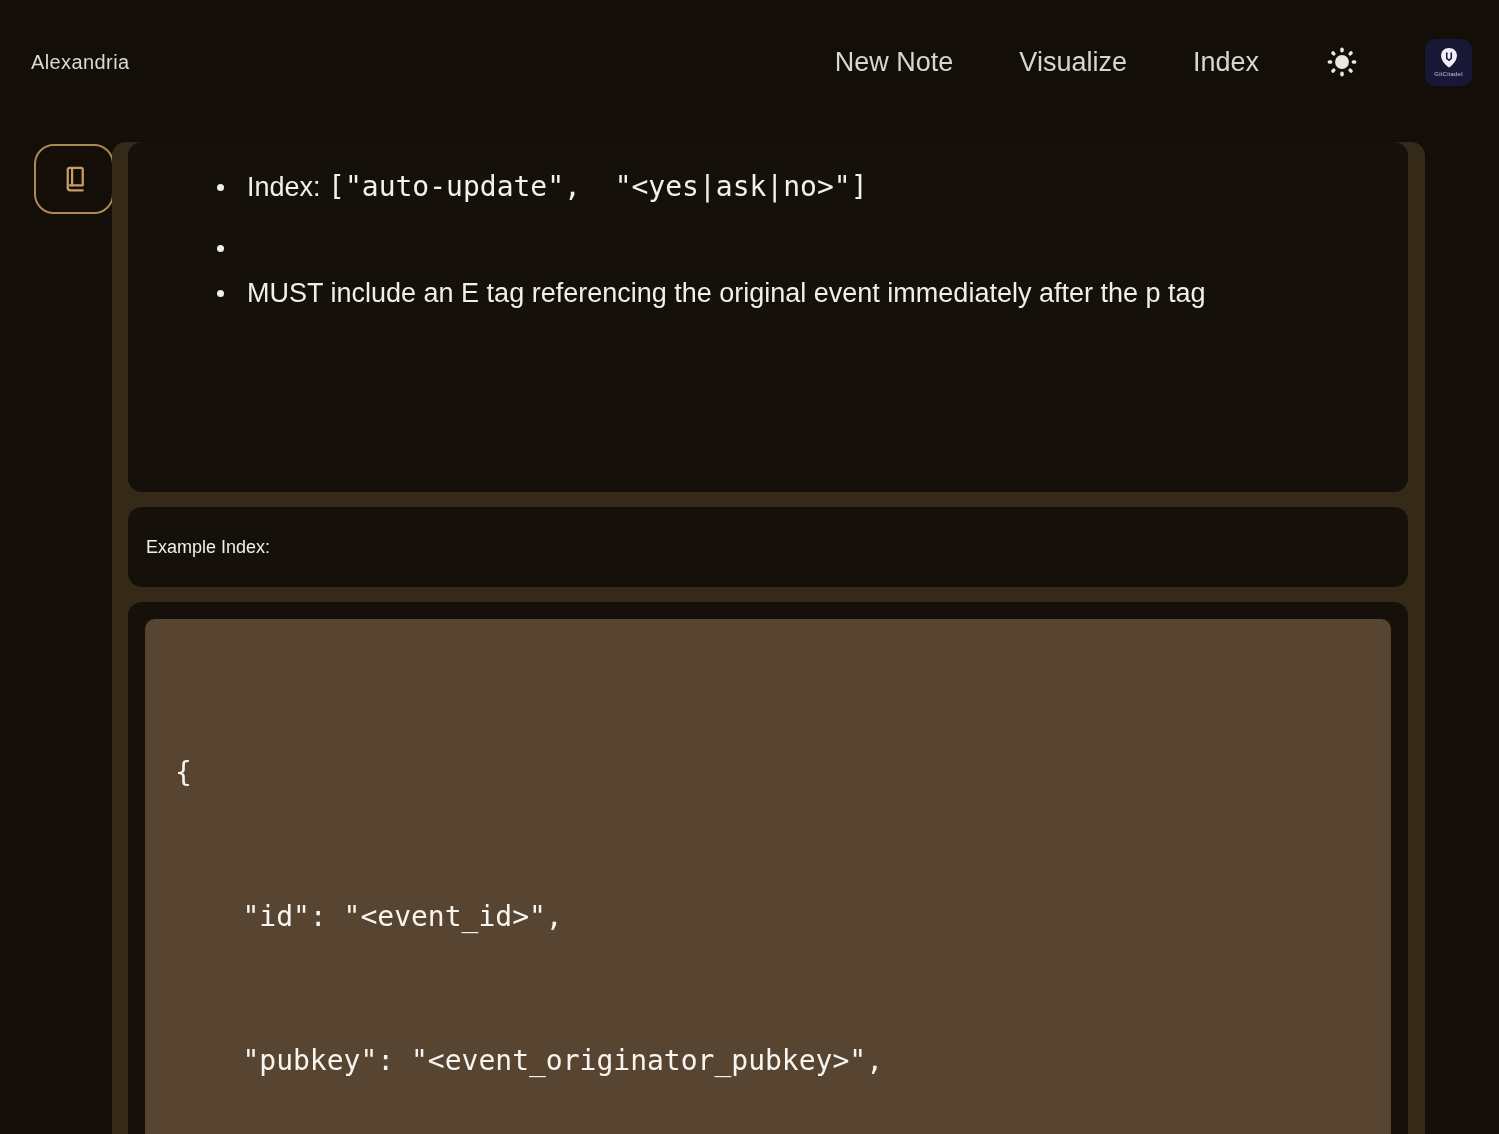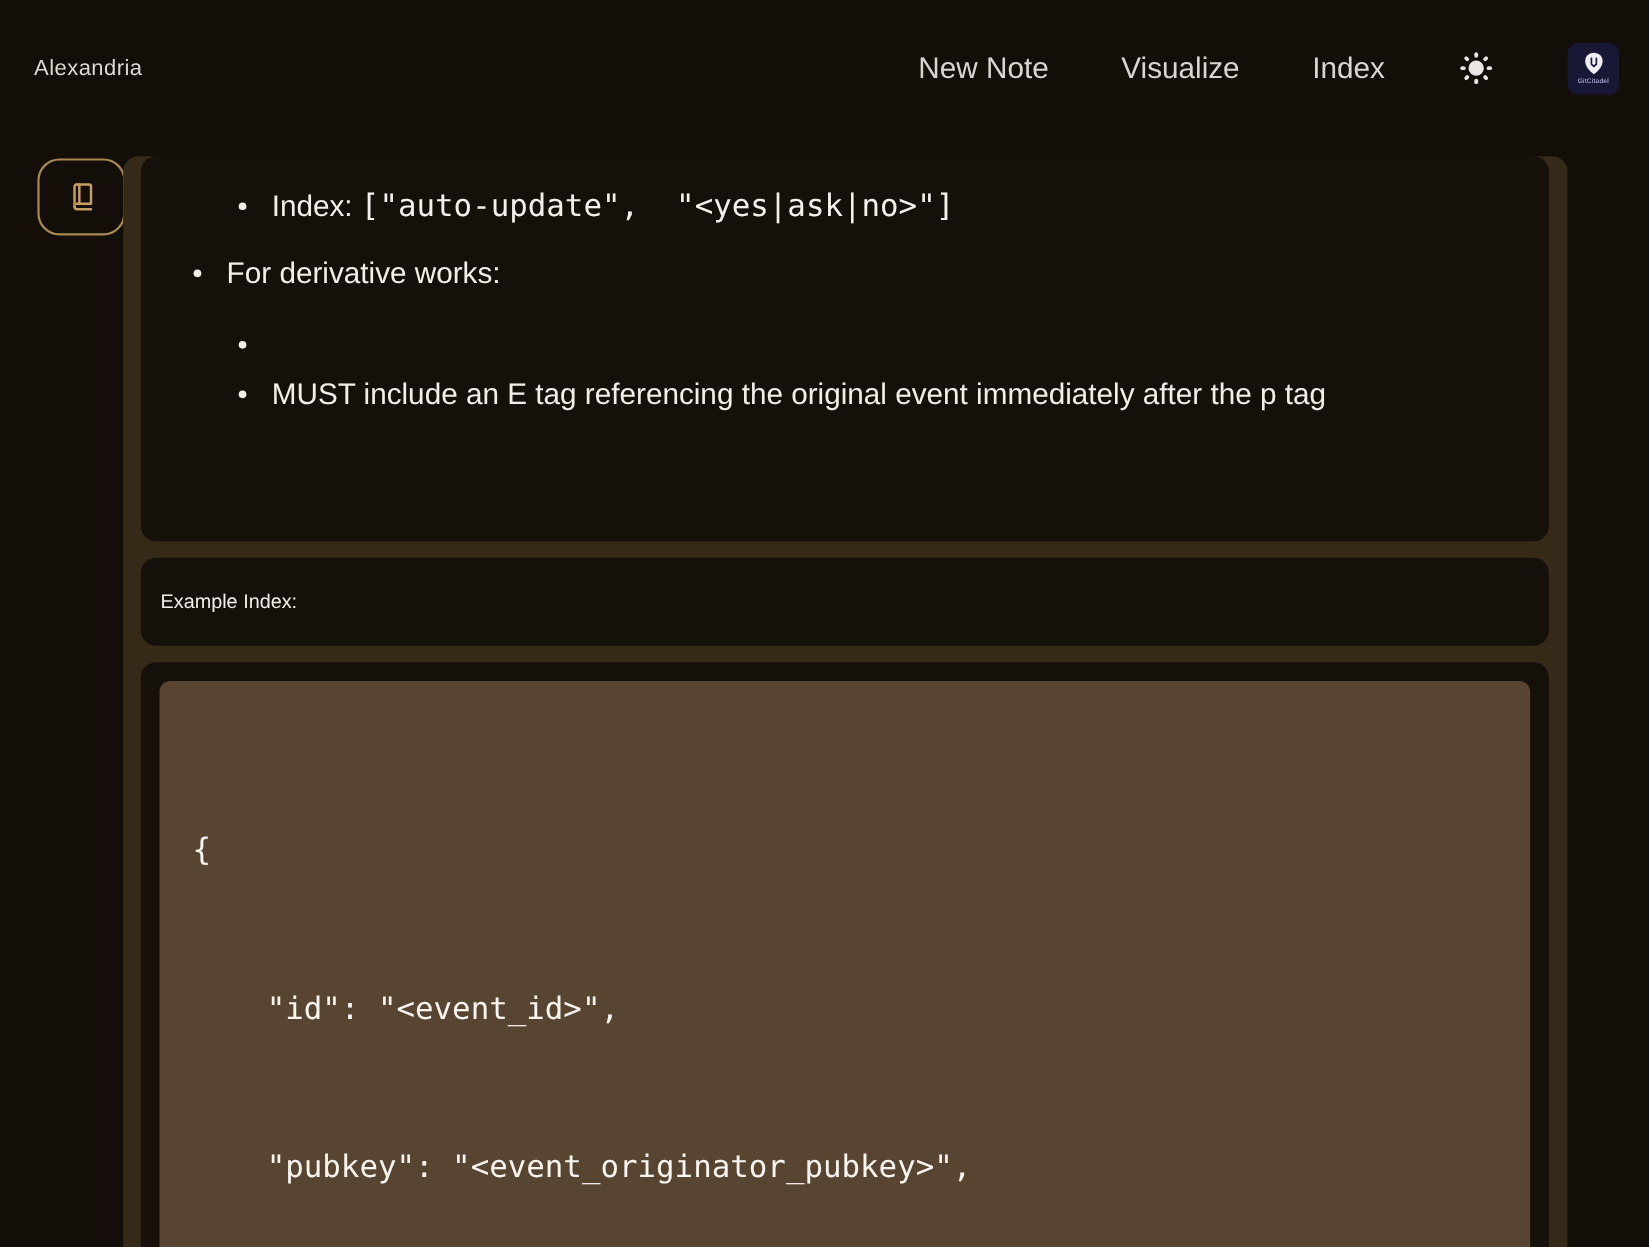--- a/index.html
+++ b/index.html
@@ -163,24 +163,20 @@
   </span>
 </button>
 
 <main class="content-panel">
 
   <section class="card card-rules">
     <div class="li-row lvl2">
       <span class="bullet-dot"></span>
       <span><span>Index: </span><span class="inline-code">["auto-update",  "&lt;yes|ask|no&gt;"]</span></span>
     </div>
-    <div class="li-row lvl1">
-      <span class="bullet-dot"></span>
-      <span>For derivative works:</span>
-    </div>
     <div class="li-row lvl2">
       <span class="bullet-dot"></span>
     </div>
     <div class="li-row lvl2">
       <span class="bullet-dot"></span>
       <span>MUST include an E tag referencing the original event immediately after the p tag</span>
     </div>
   </section>
 
   <section class="card card-label">

